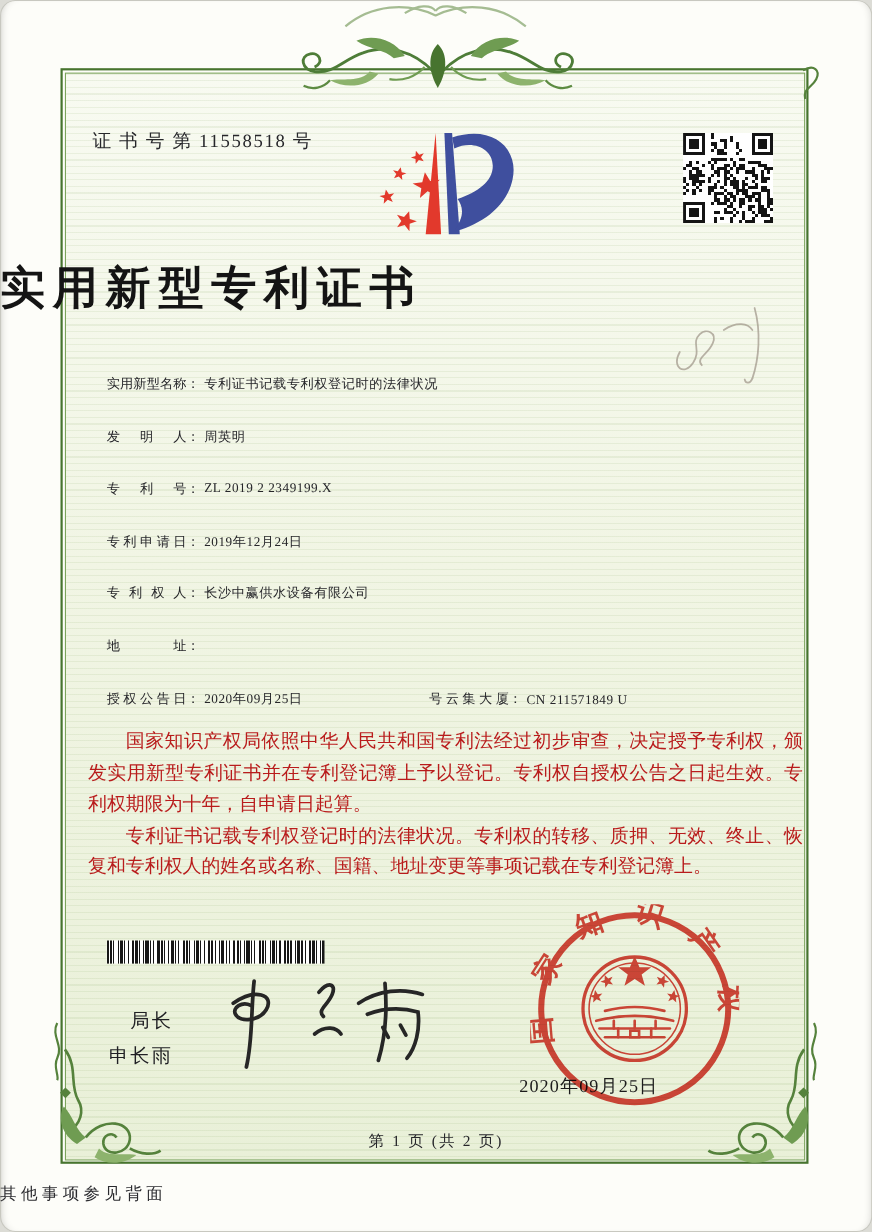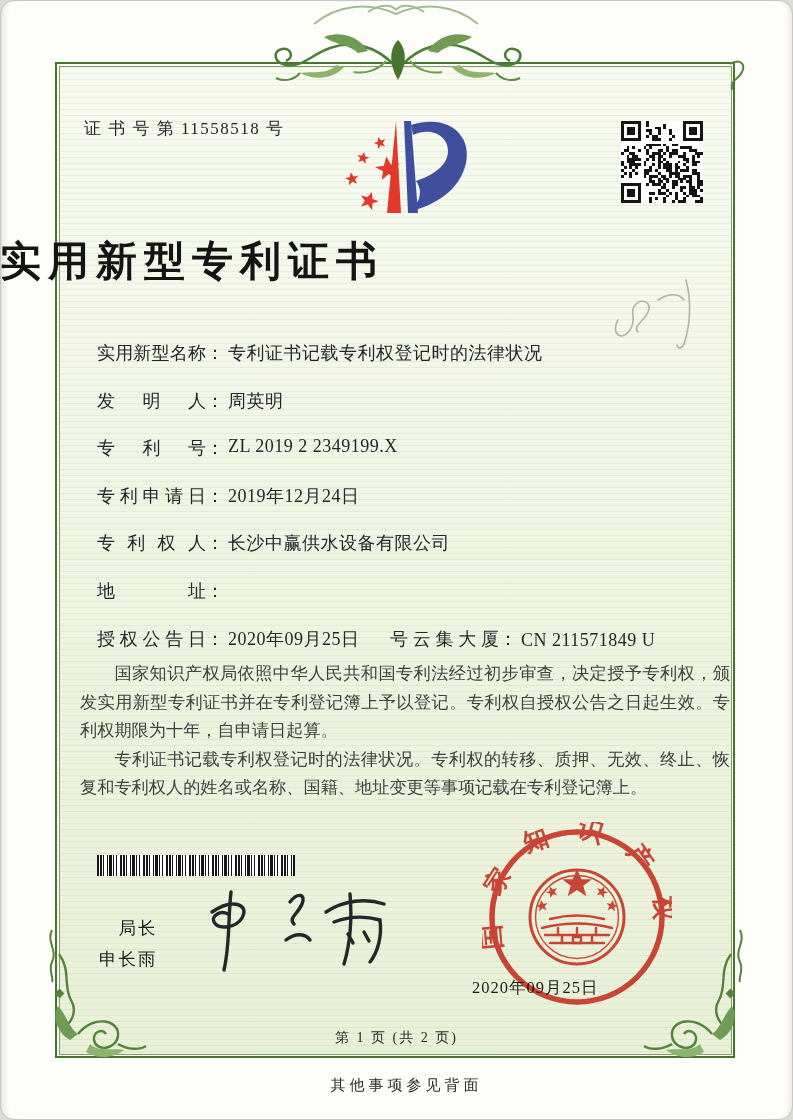--- a/index.html
+++ b/index.html
@@ -15,38 +15,38 @@
   .frame-inner{
     position:absolute;inset:1.5px;border:1px solid #7ba45b;
     background:
       repeating-linear-gradient(180deg, rgba(130,165,95,.12) 0 1px, rgba(130,165,95,0) 1px 6px),
       linear-gradient(180deg,#f8faf1 0%,#f1f5e4 45%,#e9f0d8 100%);
   }
   .orn{position:absolute;pointer-events:none;}
   .content{position:absolute;inset:0;}
   .cert-no{position:absolute;left:84px;top:117px;font-size:17px;letter-spacing:1.5px;color:#26262a;}
   .doc-title{position:absolute;left:0;right:0;top:234px;text-align:left;font-size:41px;font-weight:bold;letter-spacing:7px;color:#141414;}
-  .fields{position:absolute;left:97px;right:60px;top:341px;font-size:18px;color:#26262a;}
+  .fields{position:absolute;left:97px;right:60px;top:341px;font-size:12px;color:#26262a;}
   .fieldrow{height:47.6px;display:flex;align-items:flex-start;}
   .pair{display:flex;align-items:flex-end;white-space:nowrap;}
   .pair.first{width:293px;}
   .flabel{display:inline-block;width:6.05em;text-align:justify;text-align-last:justify;}
   .colon{margin-right:4px;}
   .fvalue{letter-spacing:.5px;}
-  .paras{position:absolute;left:80px;right:63px;top:660px;font-size:17.2px;line-height:28.6px;text-align:justify;color:#404040;}
+  .paras{position:absolute;left:80px;right:63px;top:660px;font-size:17.2px;line-height:28.6px;text-align:justify;color:#b91c1c;}
   .paras p{margin:0;text-indent:2em;}
   .barcode{position:absolute;left:97px;top:855px;width:198px;height:21px;
     background:repeating-linear-gradient(90deg,#161616 0 2px,#fff 2px 3px,#161616 3px 5px,#fff 5px 6px,#161616 6px 7px,#fff 7px 10px,#161616 10px 11px,#fff 11px 12px,#161616 12px 15px,#fff 15px 16px,#161616 16px 17px,#fff 17px 19px,#161616 19px 20px,#fff 20px 23px);}
   .signer{position:absolute;left:99px;top:913px;font-size:17.5px;line-height:31px;color:#202024;letter-spacing:2px;text-align:right;}
   .signature{position:absolute;left:198px;top:878px;}
   .scribble{position:absolute;left:600px;top:268px;opacity:.75;}
   .seal{position:absolute;left:482px;top:822px;mix-blend-mode:multiply;opacity:.92;}
   .seal-date{position:absolute;left:472px;top:977px;font-size:16.5px;letter-spacing:1px;color:#1c1c1c;}
   .page-indicator{position:absolute;left:0;right:0;top:1029px;text-align:center;font-size:14px;letter-spacing:2px;color:#26262a;}
-  .back-note{position:absolute;left:0;right:8px;top:1076px;text-align:center;font-size:15px;letter-spacing:4px;color:#2a2a2e;padding-left:28px;}
+  .back-note{position:absolute;left:0;right:8px;top:1076px;font-size:15px;letter-spacing:4px;color:#2a2a2e;}
   .logo{position:absolute;left:328px;top:109px;}
   .qr{position:absolute;left:621px;top:121px;}
 </style>
 </head>
 <body>
 
 <div class="page">
 
   <div class="frame">
     <div class="frame-inner"></div>

